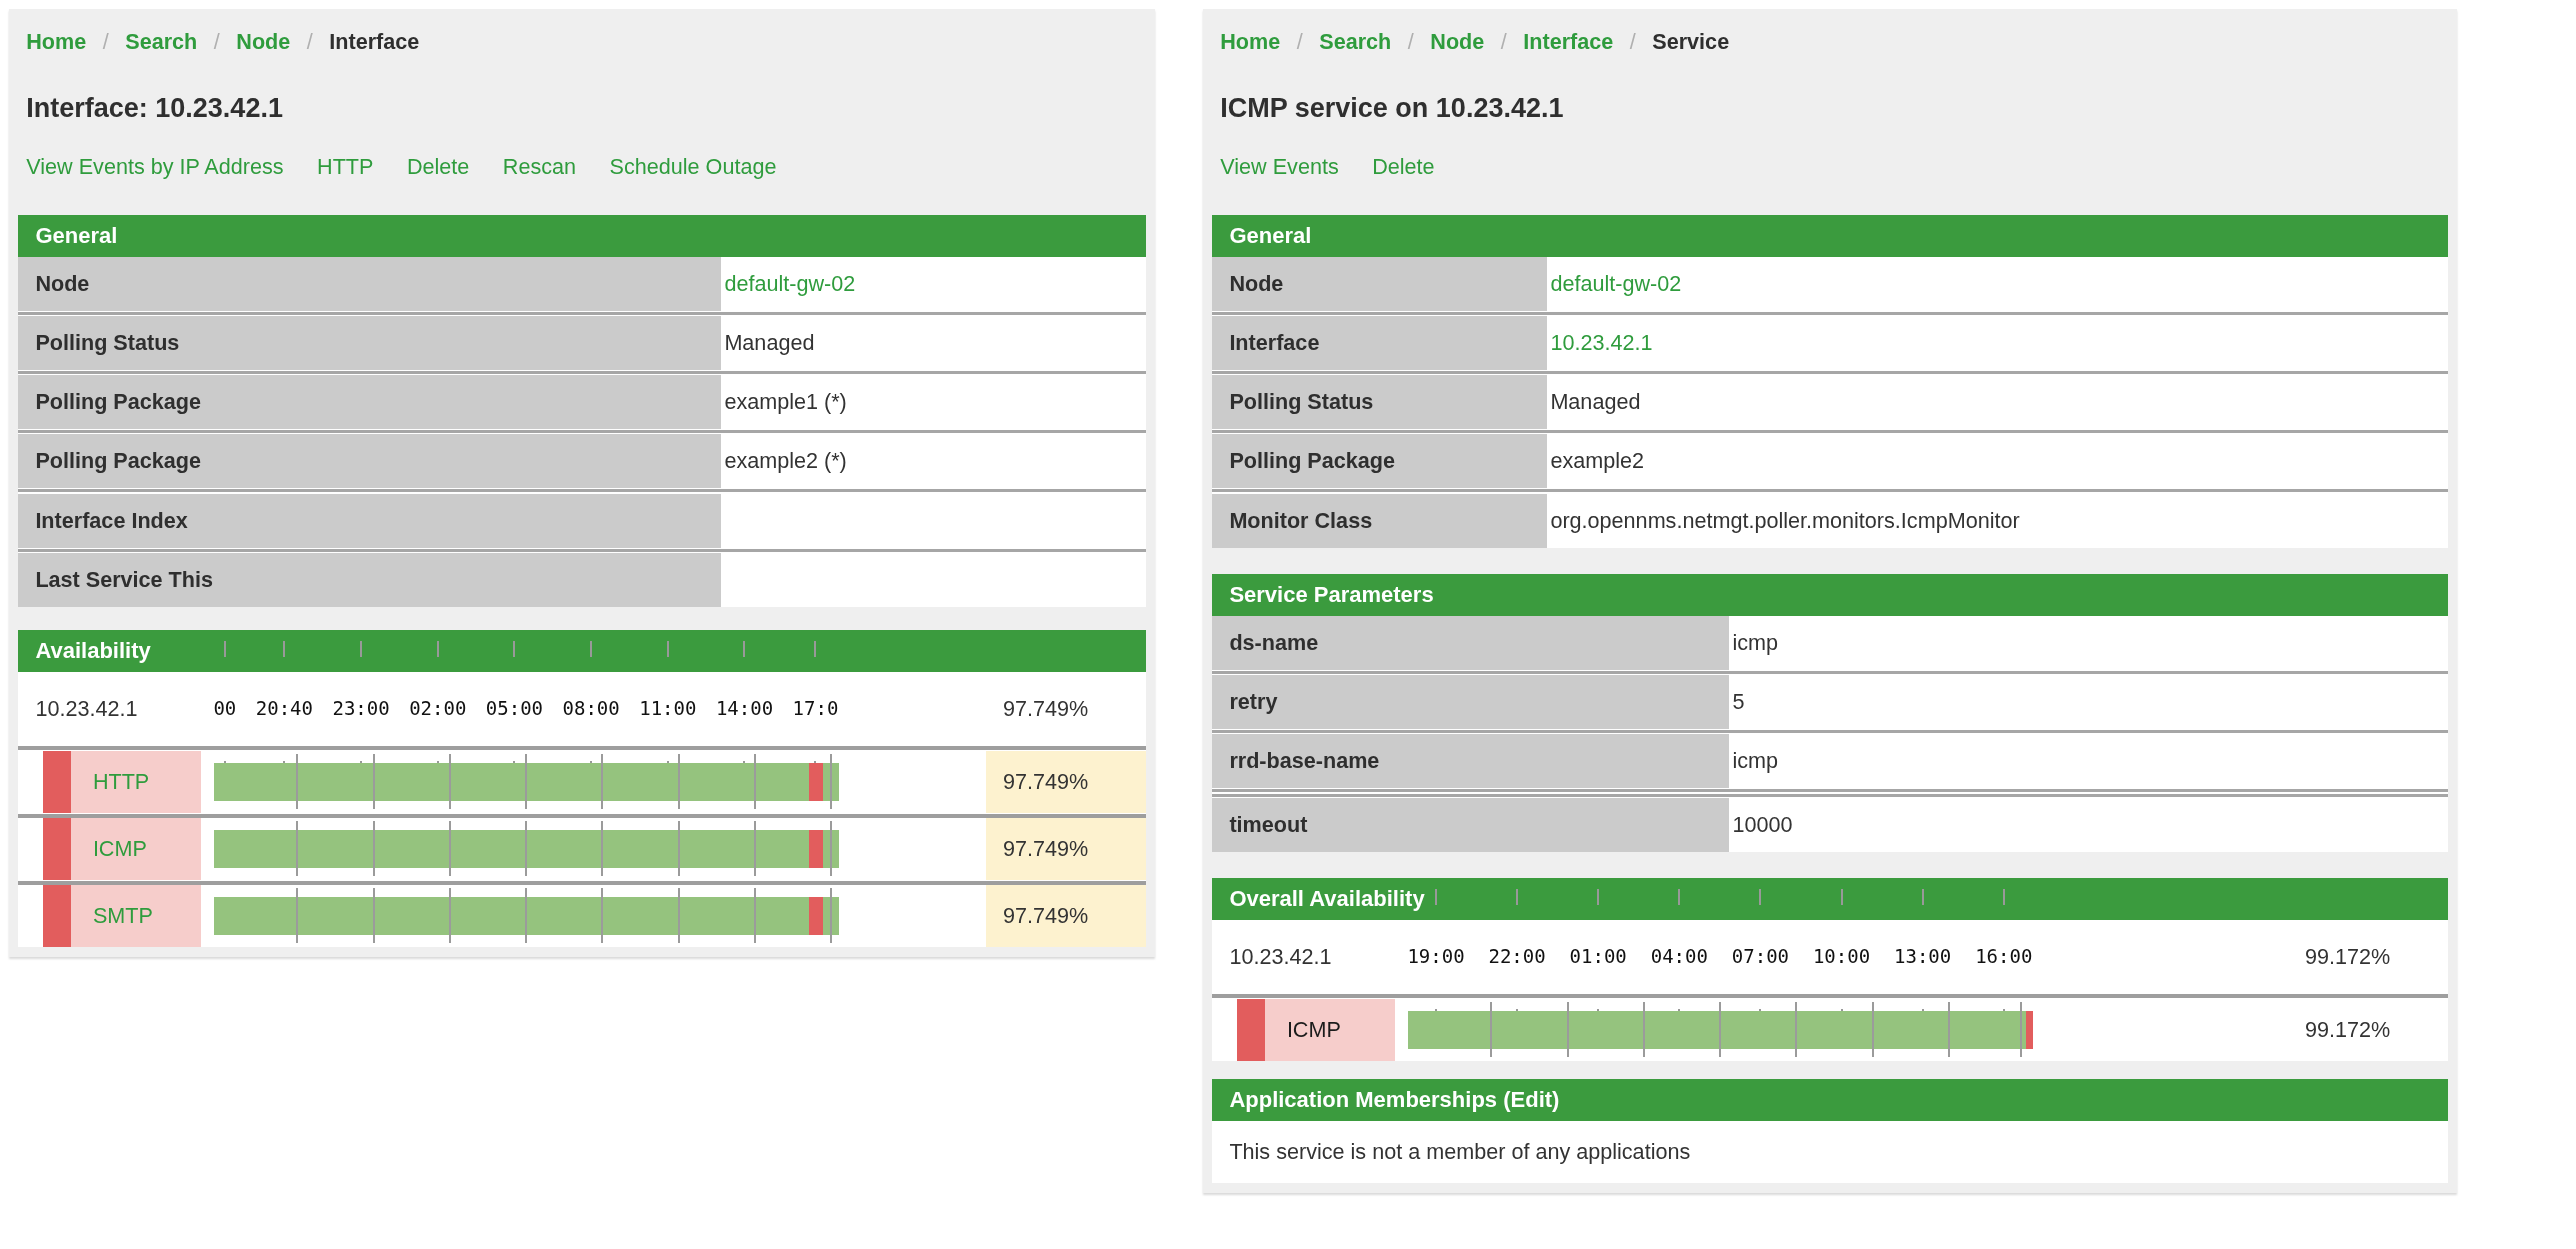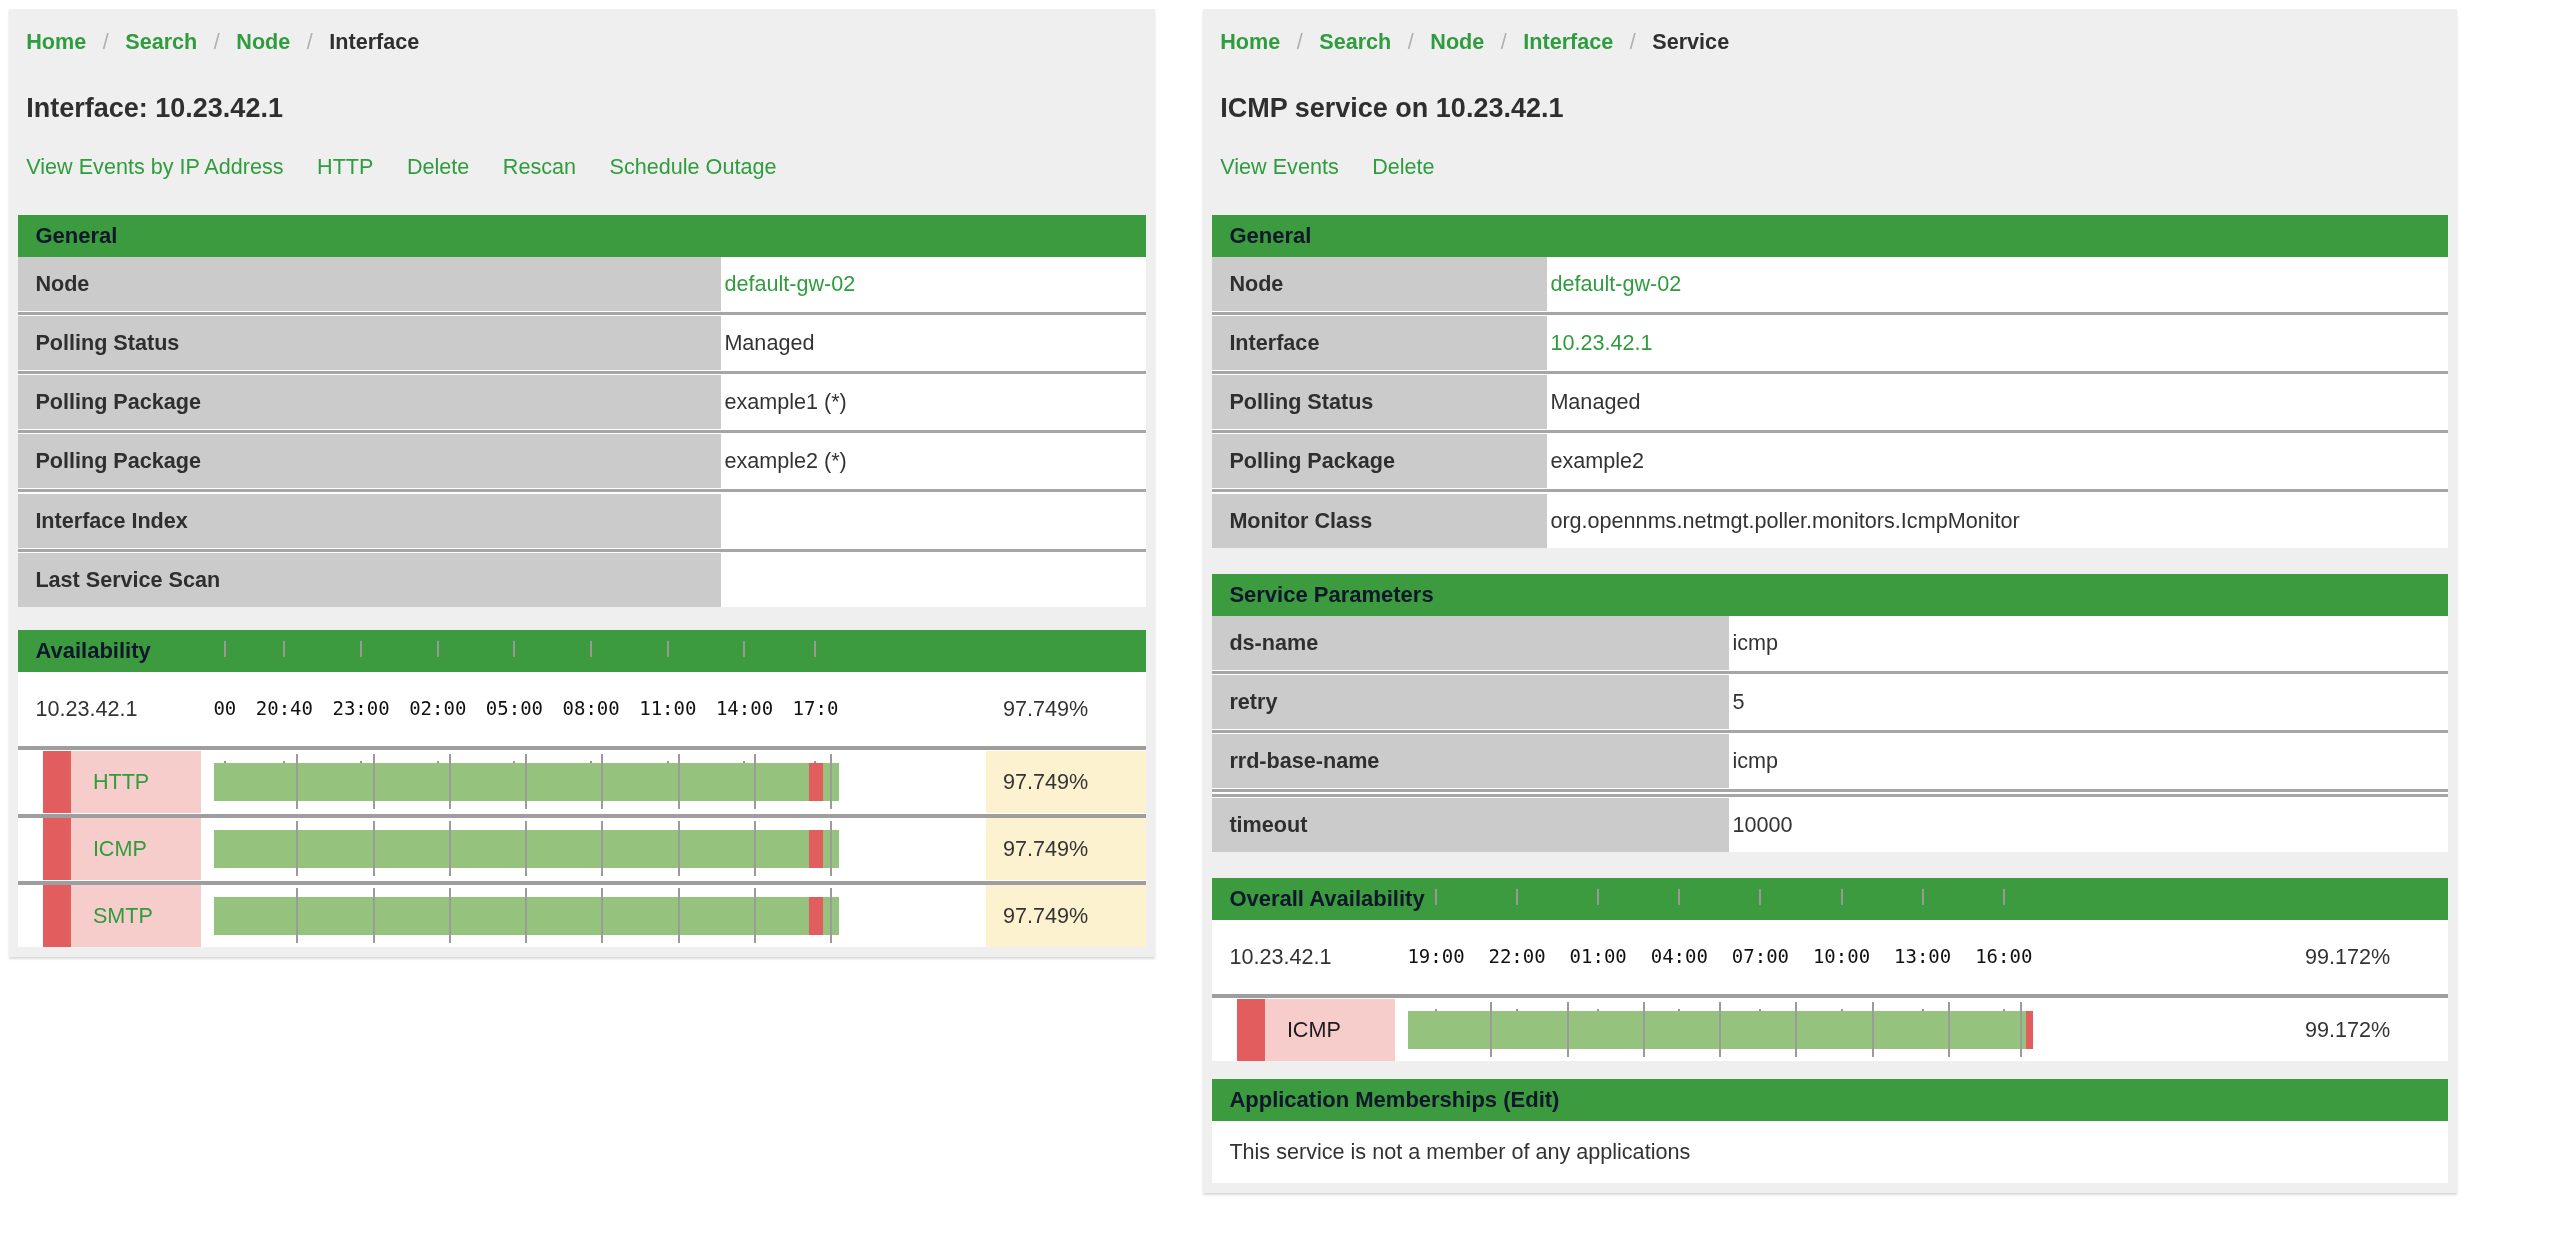--- a/index.html
+++ b/index.html
@@ -26,21 +26,21 @@
 
   
   .page-title { font-size: 27px; font-weight: bold; color: #2f2f2f; margin: 38px 9.2px 0 9.2px; }
   .actions { margin: 30px 9.2px 0 9.2px; }
   .action-link { color: var(--link, #2f9c3d); text-decoration: none; cursor: pointer; margin-right: 27.5px; }
 
   
   .tbl { margin: 35px 1.3px 0 1.3px; background: #ffffff; }
   .tbl-header {
     background: var(--green, #3b9b3e);
-    color: #0f172a; font-weight: bold; font-size: 22px;
+    color: #ffffff; font-weight: bold; font-size: 22px;
     height: 42px; display: flex; align-items: center; padding-left: 17px;
   }
   .trow { display: flex; min-height: 54px; background: #ffffff; }
   .tlabel {
     background: var(--cell, #cbcbcb);
     font-weight: bold; color: #2f2f2f;
     display: flex; align-items: center; padding-left: 17px;
     flex: 0 0 auto;
   }
   .w-left-general  { width: 703px; }   
@@ -140,21 +140,21 @@
         <div class="tlabel w-left-general">Polling Package</div>
         <div class="tvalue">example2 (*)</div>
       </div>
       <div class="sep"></div>
       <div class="trow">
         <div class="tlabel w-left-general">Interface Index</div>
         <div class="tvalue"></div>
       </div>
       <div class="sep"></div>
       <div class="trow">
-        <div class="tlabel w-left-general">Last Service Scan</div>
+        <div class="tlabel w-left-general">Last Service This</div>
         <div class="tvalue"></div>
       </div>
     </section>
 
     <section class="tbl" style="margin-top:23.6px;">
       <div class="tbl-header">Availability</div>
 
       <div class="arow head">
         <div class="aip">10.23.42.1</div>
         <div class="agap"></div>

